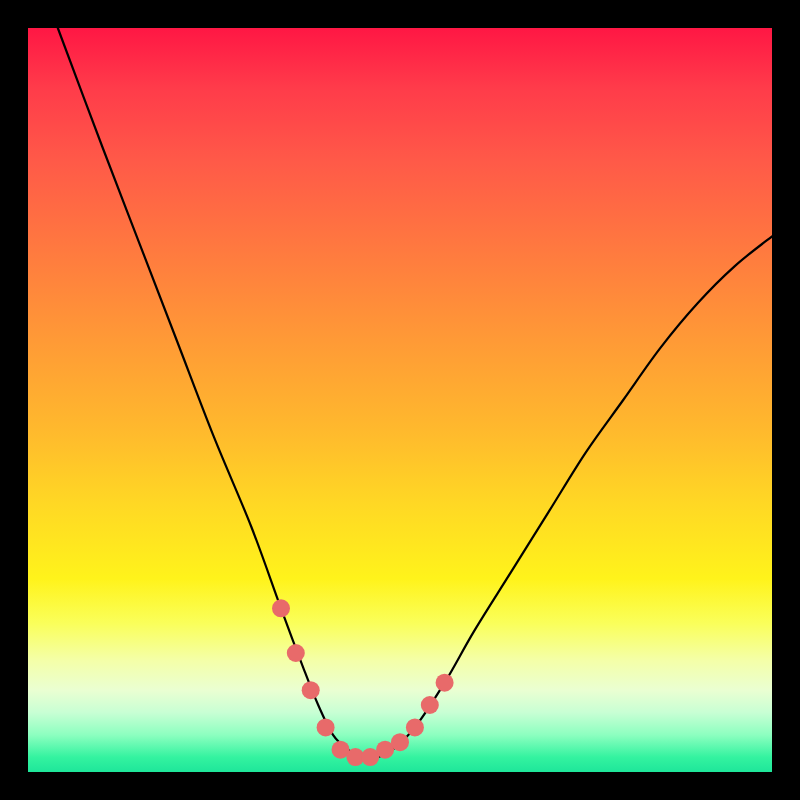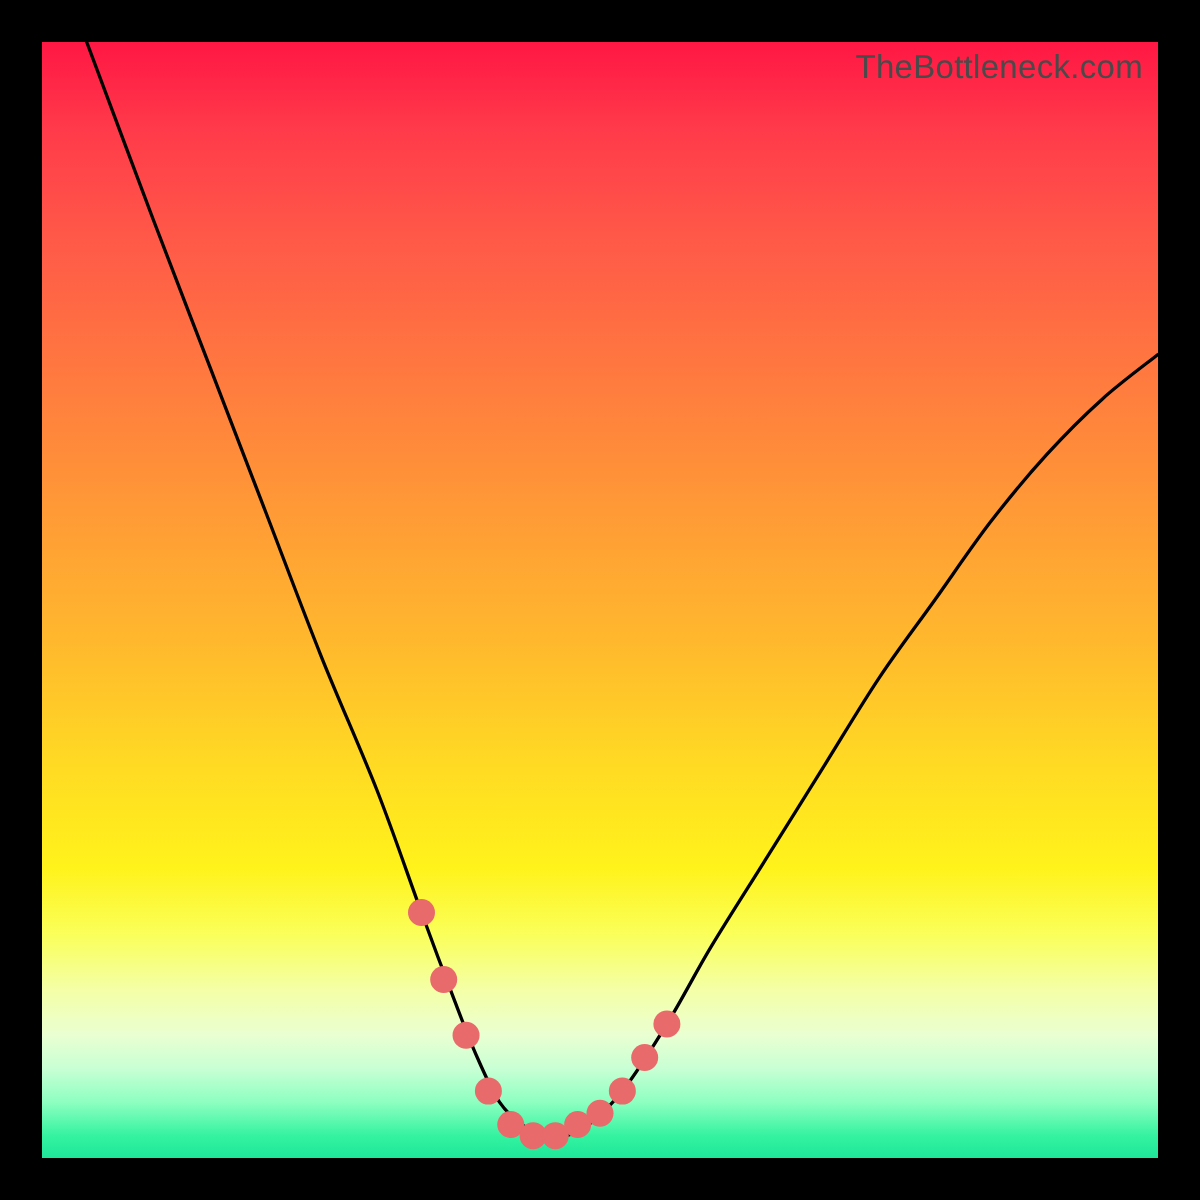--- a/index.html
+++ b/index.html
@@ -62,21 +62,20 @@
     height: 744px;
     overflow: visible;
   }
 </style>
 </head>
 <body>
 
 <div class="frame">
   <div class="plot-area">
 
-    <div class="watermark">TheBottleneck.com</div>
 
     <svg class="curve" viewBox="0 0 744 744" preserveAspectRatio="none">
       <path id="curve-path" fill="none" stroke="#000000" stroke-width="2.2" stroke-linecap="round" stroke-linejoin="round" d="M 29.8 0.0 C 37.2 19.8, 60.8 83.1, 74.4 119.0 C 88.0 155.0, 99.2 183.5, 111.6 215.8 C 124.0 248.0, 136.4 280.2, 148.8 312.5 C 161.2 344.7, 173.6 378.2, 186.0 409.2 C 198.4 440.2, 212.0 470.0, 223.2 498.5 C 234.4 527.0, 244.3 556.8, 253.0 580.3 C 261.6 603.9, 269.1 623.7, 275.3 639.8 C 281.5 656.0, 285.2 665.9, 290.2 677.0 C 295.1 688.2, 300.1 699.4, 305.0 706.8 C 310.0 714.2, 315.0 718.0, 319.9 721.7 C 324.9 725.4, 329.8 727.9, 334.8 729.1 C 339.8 730.4, 344.7 730.4, 349.7 729.1 C 354.6 727.9, 358.4 726.6, 364.6 721.7 C 370.8 716.7, 378.2 710.5, 386.9 699.4 C 395.6 688.2, 406.7 670.8, 416.6 654.7 C 426.6 638.6, 435.2 621.2, 446.4 602.6 C 457.6 584.0, 471.2 563.0, 483.6 543.1 C 496.0 523.3, 508.4 503.4, 520.8 483.6 C 533.2 463.8, 545.6 442.7, 558.0 424.1 C 570.4 405.5, 582.8 389.4, 595.2 372.0 C 607.6 354.6, 620.0 336.0, 632.4 319.9 C 644.8 303.8, 657.2 288.9, 669.6 275.3 C 682.0 261.6, 694.4 249.2, 706.8 238.1 C 719.2 226.9, 737.8 213.3, 744.0 208.3"></path>
       <g id="marker-group">
           <circle cx="253.0" cy="580.3" r="9" fill="#e86a6a"></circle>
           <circle cx="267.8" cy="625.0" r="9" fill="#e86a6a"></circle>
           <circle cx="282.7" cy="662.2" r="9" fill="#e86a6a"></circle>
           <circle cx="297.6" cy="699.4" r="9" fill="#e86a6a"></circle>
           <circle cx="312.5" cy="721.7" r="9" fill="#e86a6a"></circle>
           <circle cx="327.4" cy="729.1" r="9" fill="#e86a6a"></circle>

